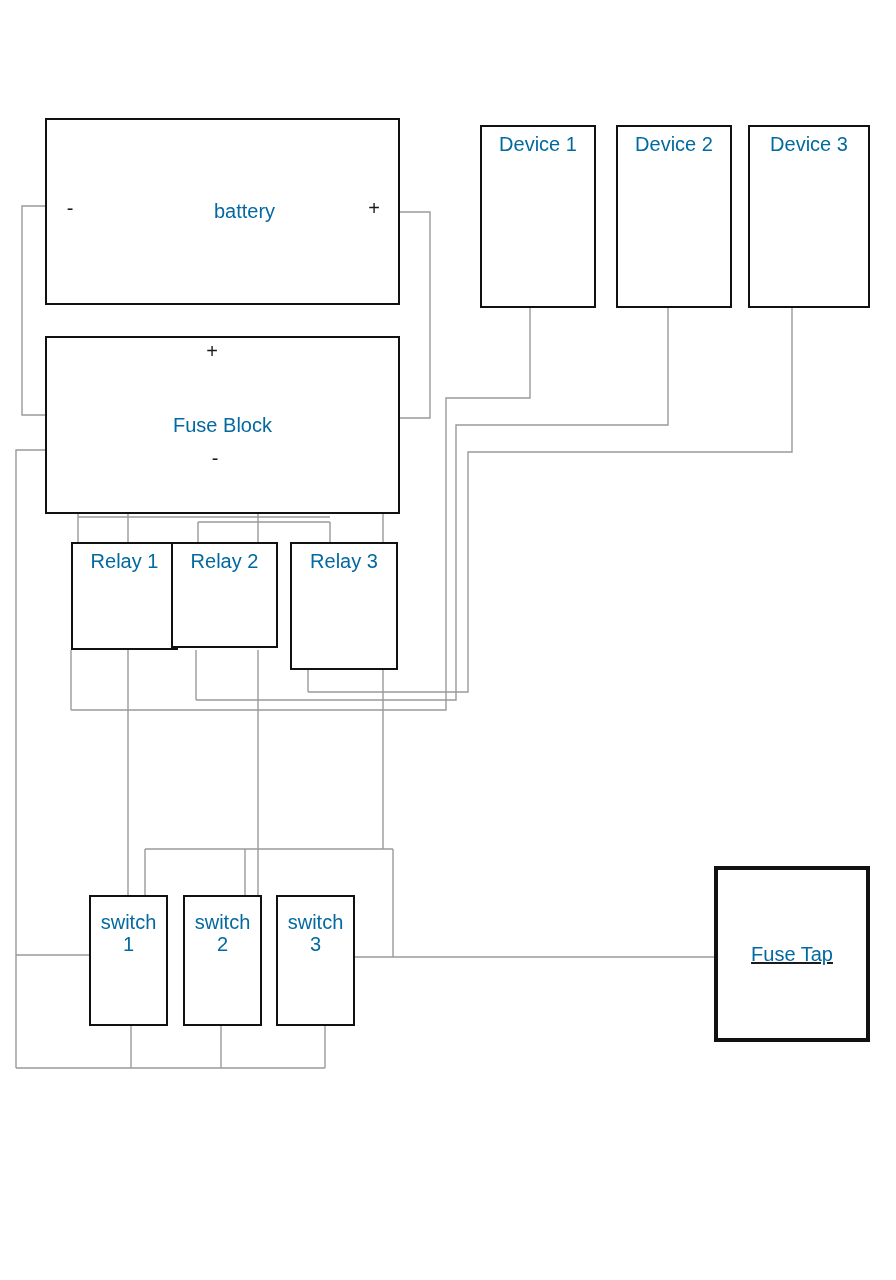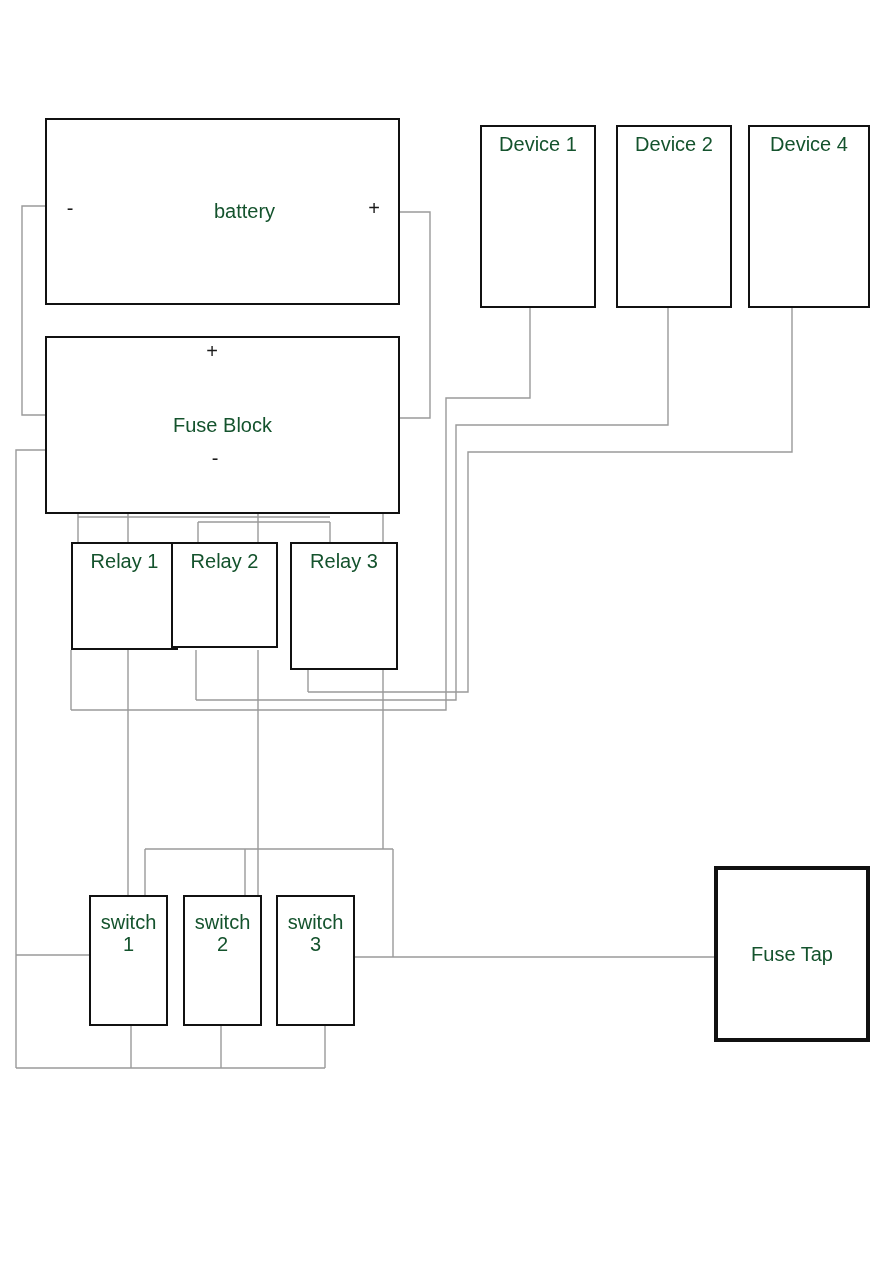--- a/index.html
+++ b/index.html
@@ -30,26 +30,27 @@
     position: absolute;
     box-sizing: border-box;
     background: #ffffff;
     border: 2.5px solid #111111;
     display: flex;
     justify-content: center;
     color: #1a1a1a;
   }
   .node.thick {
     border-width: 4.5px;
+    text-decoration: underline;
   }
   .node-label {
     font-size: 20px;
     line-height: 1.12;
     text-align: center;
-    color: #14532d;
+    color: #0369a1;
     white-space: pre-line;
   }
   .node.center-label {
     align-items: center;
   }
   .node.top-label {
     align-items: flex-start;
     padding-top: 6px;
   }
   .polarity {
@@ -127,21 +128,21 @@
   <span class="polarity" style="left:204px; top:341px; width:16px;">+</span>
   <span class="polarity" style="left:207px; top:448px; width:16px;">-</span>
 
   <div class="node top-label" style="left:480px; top:125px; width:116px; height:183px;">
     <span class="node-label">Device 1</span>
   </div>
   <div class="node top-label" style="left:616px; top:125px; width:116px; height:183px;">
     <span class="node-label">Device 2</span>
   </div>
   <div class="node top-label" style="left:748px; top:125px; width:122px; height:183px;">
-    <span class="node-label">Device 4</span>
+    <span class="node-label">Device 3</span>
   </div>
 
   <div class="node top-label" style="left:51px; top:542px; width:107px; height:108px;margin-left:20px;">
     <span class="node-label">Relay 1</span>
   </div>
   <div class="node top-label" style="left:171px; top:542px; width:107px; height:106px;">
     <span class="node-label">Relay 2</span>
   </div>
   <div class="node top-label" style="left:290px; top:542px; width:108px; height:128px;">
     <span class="node-label">Relay 3</span>

